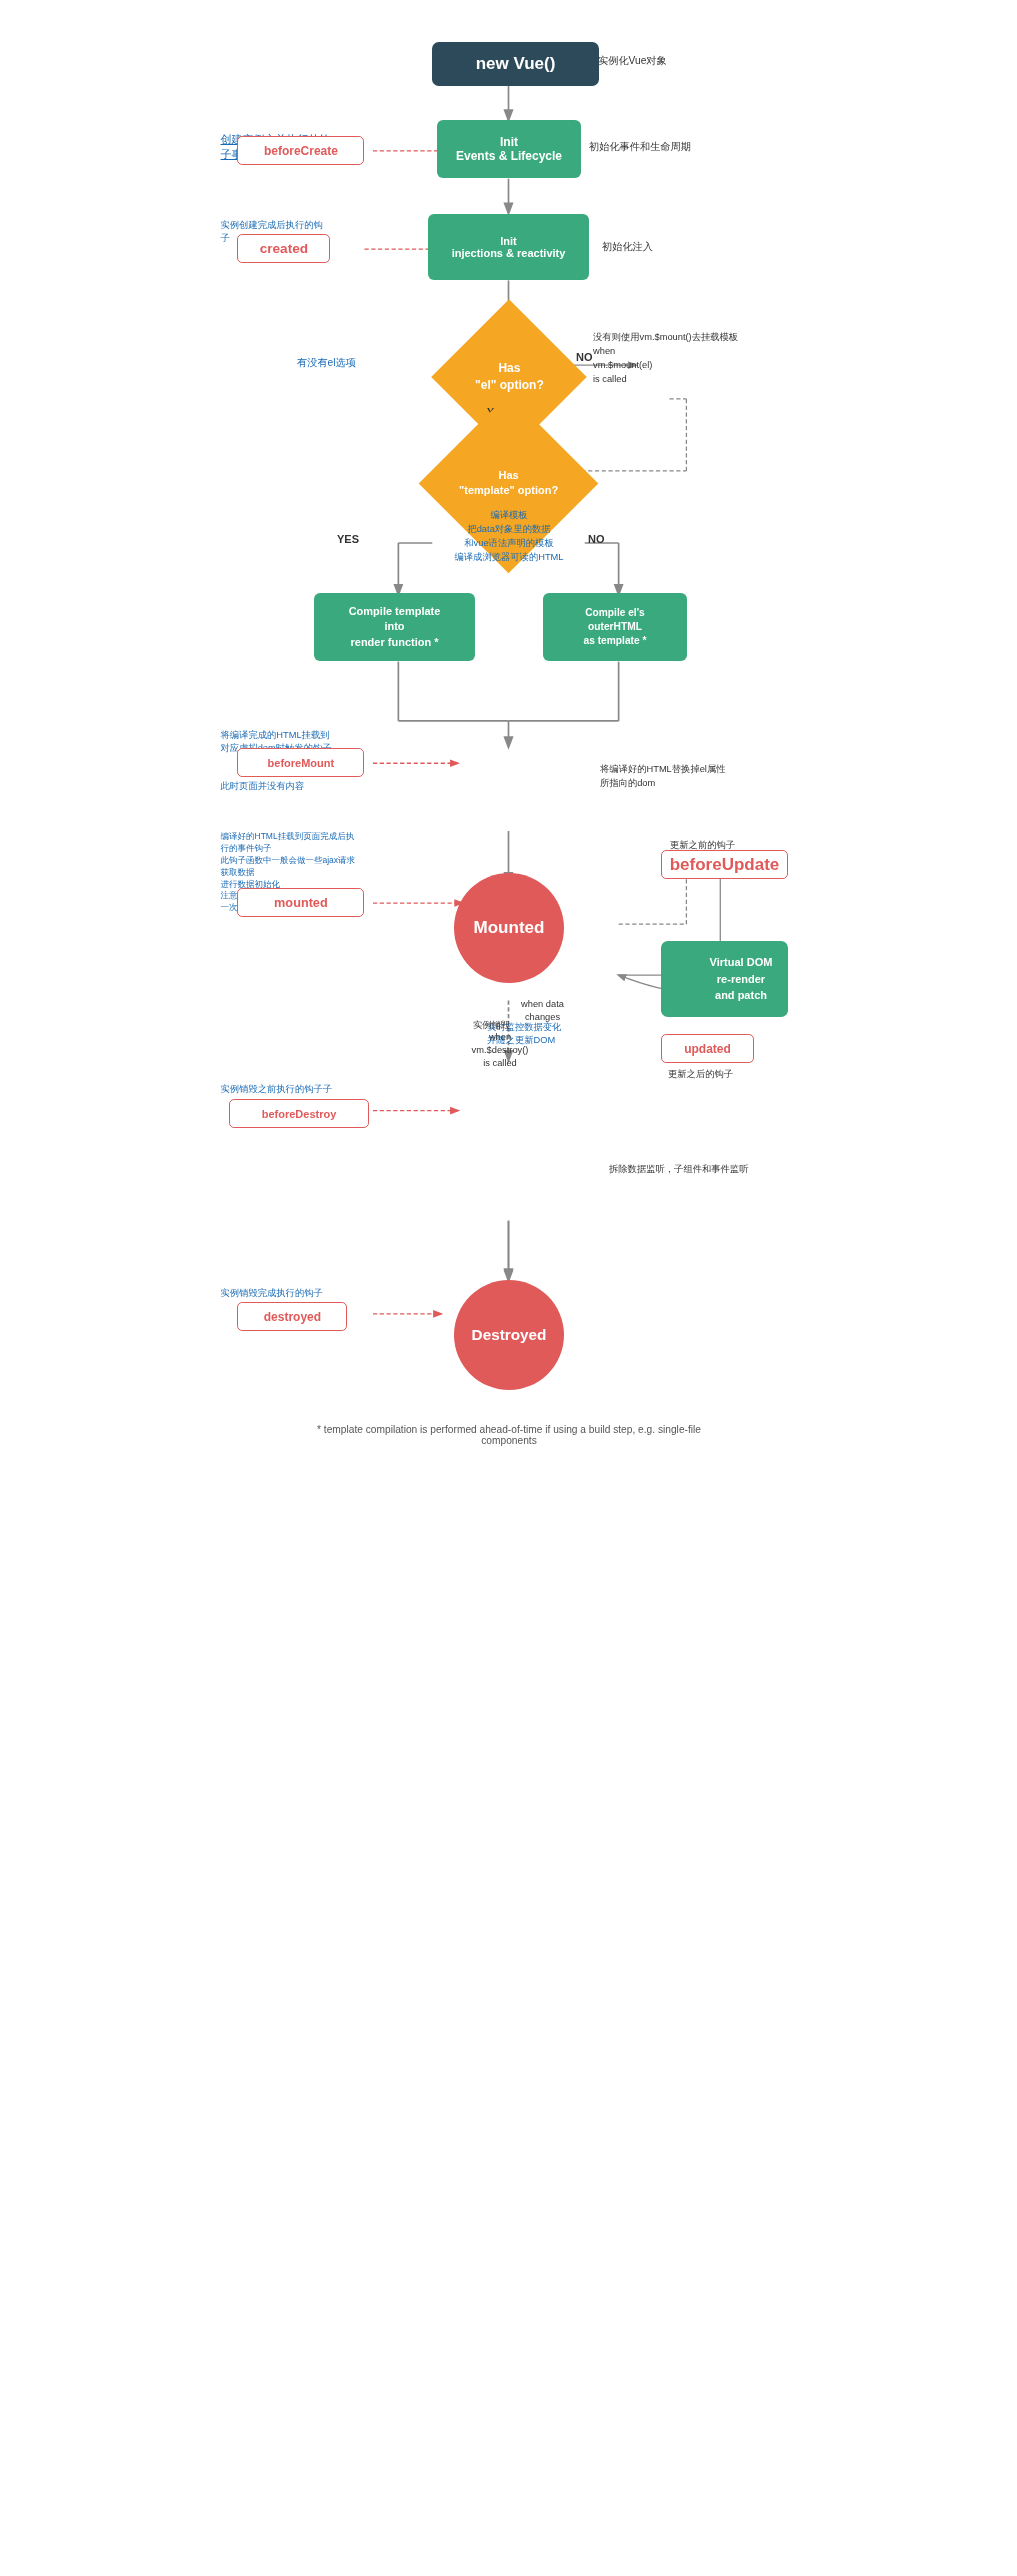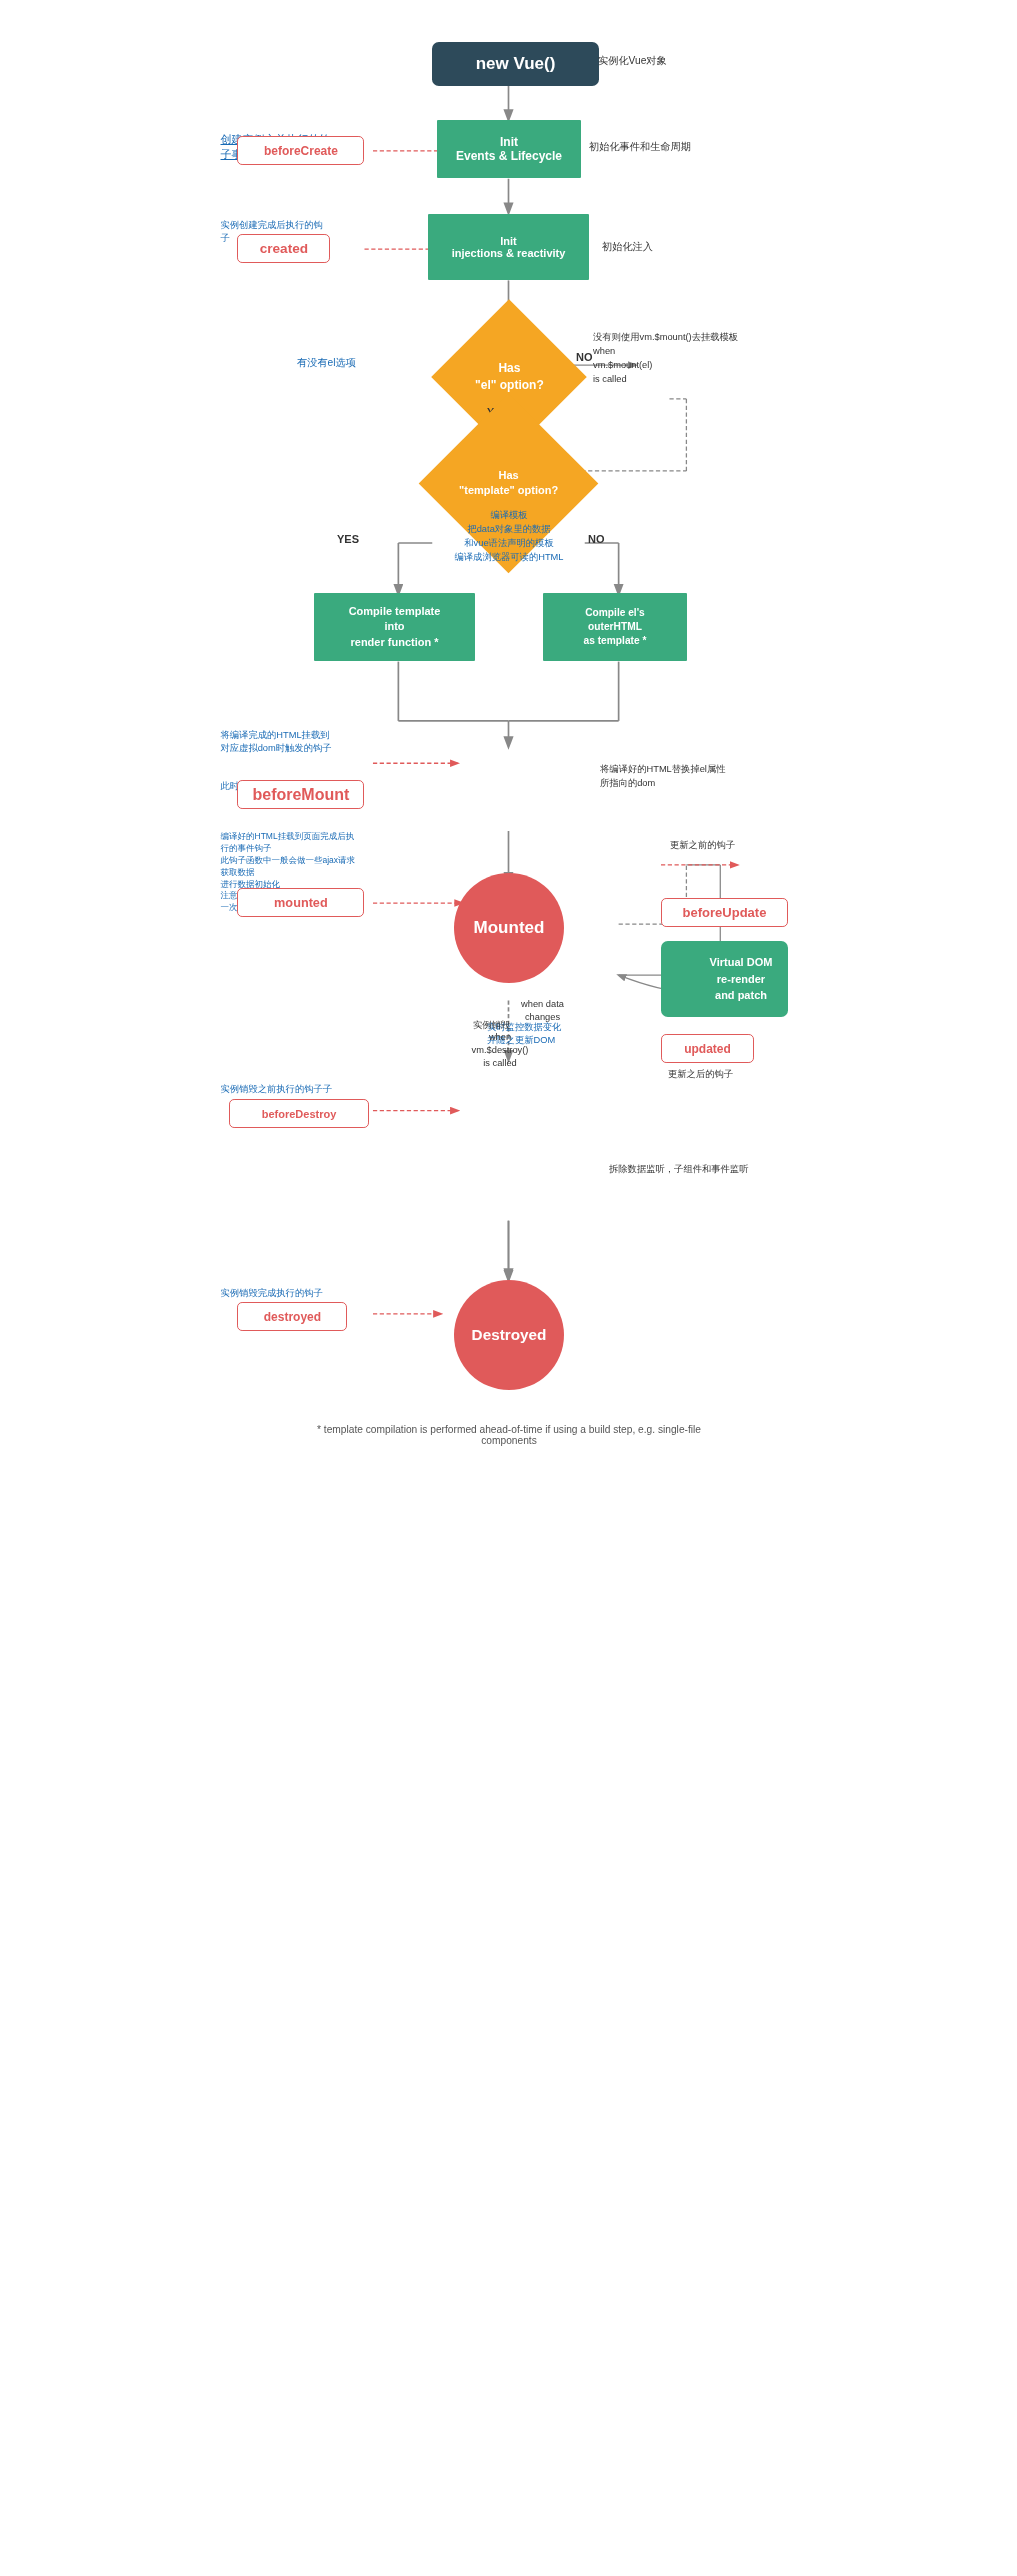--- a/index.html
+++ b/index.html
@@ -26,21 +26,21 @@
     .node-dark {
       background: #2d4a5a;
       color: #fff;
       border-radius: 6.8px;
       font-size: 15.3px;
       font-weight: bold;
     }
     .node-green {
       background: #3aaa7e;
       color: #fff;
-      border-radius: 1px;
+      border-radius: 6px;
       font-size: 13.6px;
       font-weight: bold;
     }
     .node-orange {
       background: #f5a623;
       color: #fff;
       transform: rotate(45deg);
       font-size: 11px;
       font-weight: bold;
     }
@@ -284,21 +284,21 @@
   </div>
 
   <div class="label label-blue" style="left:8.5px; top:712px; width:136px; font-size:9.3px; line-height:1.4;">
     <span style="white-space:pre-line;">将编译完成的HTML挂载到
 对应虚拟dom时触发的钩子</span>
   </div>
   <div class="label label-blue" style="left:8.5px; top:763px; width:136px; font-size:9.3px;">
     <span>此时页面并没有内容</span>
   </div>
 
-  <div class="hook-box" style="left:25.4px; top:731px; width:127px; height:29px; font-size:16px;margin-top:32px;">
+  <div class="hook-box" style="left:25.4px; top:731px; width:127px; height:29px; font-size:11px;">
     <span>beforeMount</span>
   </div>
 
   <div class="label" style="left:388px; top:746px; width:153px; font-size:9.3px; line-height:1.5; color:#333;">
     <span style="white-space:pre-line;">将编译好的HTML替换掉el属性
 所指向的dom</span>
   </div>
 
   <div class="label label-blue" style="left:8.5px; top:814px; width:140px; font-size:8.5px; line-height:1.4;">
     <span style="white-space:pre-line;">编译好的HTML挂载到页面完成后执行的事件钩子
@@ -320,21 +320,21 @@
   </div>
 
   <div class="label label-blue" style="left:275px; top:1004px; width:119px; font-size:9.3px; line-height:1.4;">
     <span style="white-space:pre-line;">实时监控数据变化
 并随之更新DOM</span>
   </div>
 
   <div class="label" style="left:458px; top:822px; font-size:9.3px; color:#333; width:102px; text-align:left;">
     <span>更新之前的钩子</span>
   </div>
-  <div class="hook-box" style="left:449px; top:833px; width:127px; height:29px; font-size:13px;margin-top:48px;">
+  <div class="hook-box" style="left:449px; top:833px; width:127px; height:29px; font-size:17px;">
     <span>beforeUpdate</span>
   </div>
 
   <div class="node node-teal" style="left:449px; top:924px; width:127px; height:76px; font-size:11px; line-height:1.5;">
     <span style="white-space:pre-line;">Virtual DOM
 re-render
 and patch</span>
   </div>
 
   <div class="hook-box" style="left:449px; top:1017px; width:93px; height:29px; font-size:12px;">

